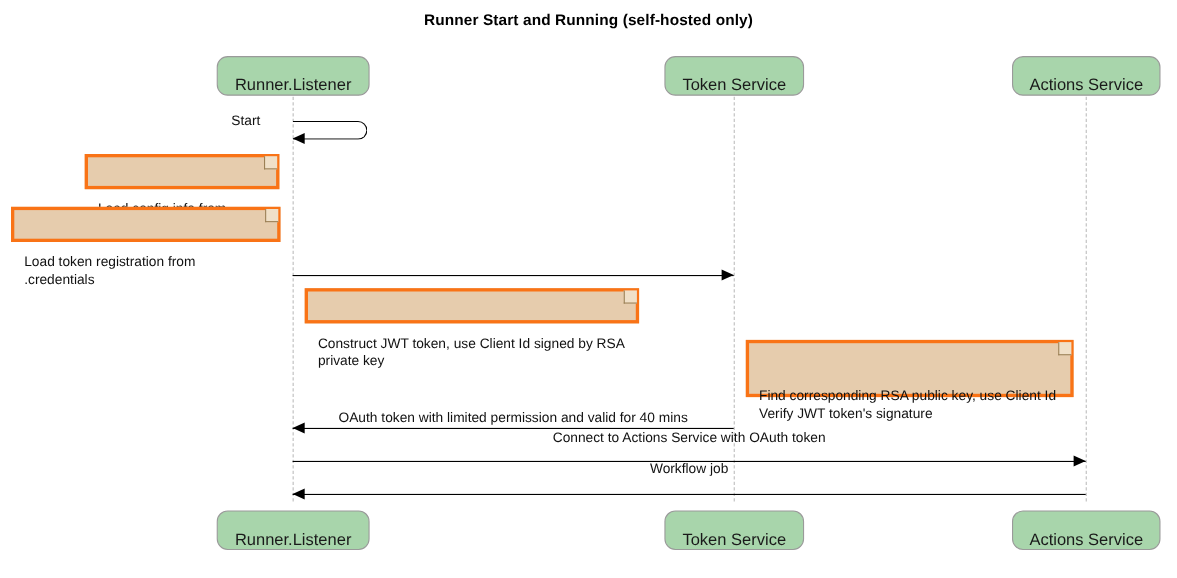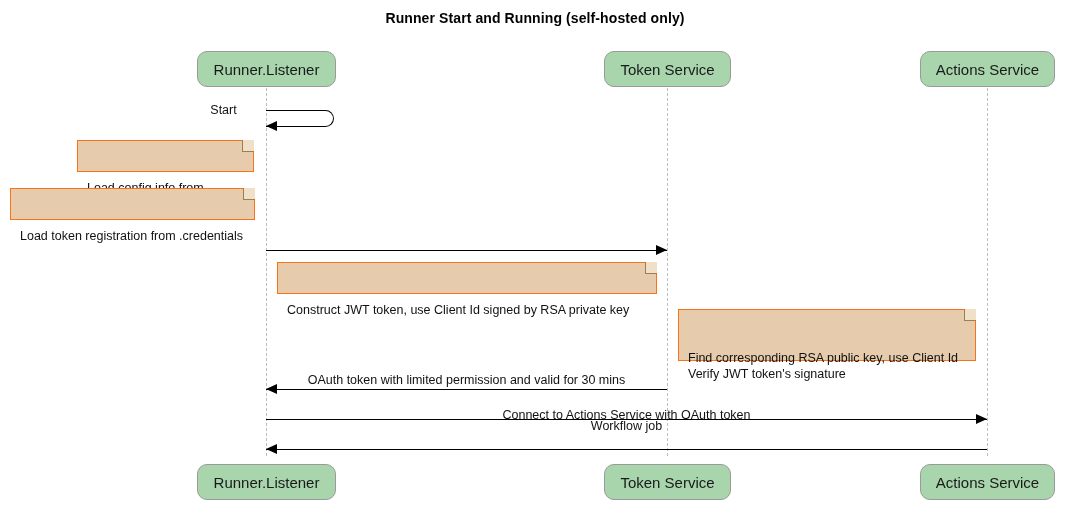--- a/index.html
+++ b/index.html
@@ -34,37 +34,37 @@
   }
   
   .participant {
     position: absolute;
     height: 36px;
     border-radius: 10px;
     background: #a8d5ab;
     border: 1px solid #9a9a9a;
     box-sizing: border-box;
     display: flex;
-    align-items: center;
+    align-items: flex-end;
     justify-content: center;
     font-size: 15px;
     color: #1a1a1a;
     white-space: nowrap;
   }
   
   .lifeline {
     position: absolute;
     width: 0;
     border-left: 1px dashed #bdbdbd;
   }
   
   .note {
     position: absolute;
     background: #e6ccad;
-    border: 1px solid #f97316;
+    border: 3px solid #f97316;
     box-sizing: border-box;
     font-size: 12.5px;
     color: #111;
     line-height: 16px;
     padding: 7px 9px 7px 9px;
     white-space: pre-line;
   }
   .note .fold {
     position: absolute;
     top: -1px;
@@ -143,36 +143,36 @@
   </div>
 
   <div class="note" style="left:10px; top:188px; width:245px; height:32px;">
     <span class="fold"></span>
     <span>Load token registration from .credentials</span>
   </div>
 
   <div class="msg-line" style="left:266px; top:250px; width:401px;"></div>
   <div class="arrowhead right" style="left:656px; top:245px;"></div>
 
-  <div class="note" style="left:277px; top:262px; width:380px; height:32px;">
+  <div class="note" style="left:277px; top:262px; width:304px; height:32px;">
     <span class="fold"></span>
     <span>Construct JWT token, use Client Id signed by RSA private key</span>
   </div>
 
   <div class="note" style="left:678px; top:309px; width:298px; height:52px; padding-top:8px;">
     <span class="fold"></span>
     <span>Find corresponding RSA public key, use Client Id
 Verify JWT token's signature</span>
   </div>
 
-  <div class="msg-label" style="left:266px; top:373px; width:401px;">OAuth token with limited permission and valid for 30 mins</div>
+  <div class="msg-label" style="left:266px; top:373px; width:401px;">OAuth token with limited permission and valid for 40 mins</div>
   <div class="msg-line" style="left:266px; top:389px; width:401px;"></div>
   <div class="arrowhead left" style="left:266px; top:384px;"></div>
 
-  <div class="msg-label" style="left:266px; top:408px; width:721px;">Connect to Actions Service with OAuth token</div>
+  <div class="msg-label" style="left:266px; top:391px; width:721px;">Connect to Actions Service with OAuth token</div>
   <div class="msg-line" style="left:266px; top:419px; width:721px;"></div>
   <div class="arrowhead right" style="left:976px; top:414px;"></div>
 
   <div class="msg-label" style="left:266px; top:419px; width:721px;">Workflow job</div>
   <div class="msg-line" style="left:266px; top:449px; width:721px;"></div>
   <div class="arrowhead left" style="left:266px; top:444px;"></div>
 
   <div class="participant" style="left:197px; top:464px; width:139px;">
     <span>Runner.Listener</span>
   </div>

